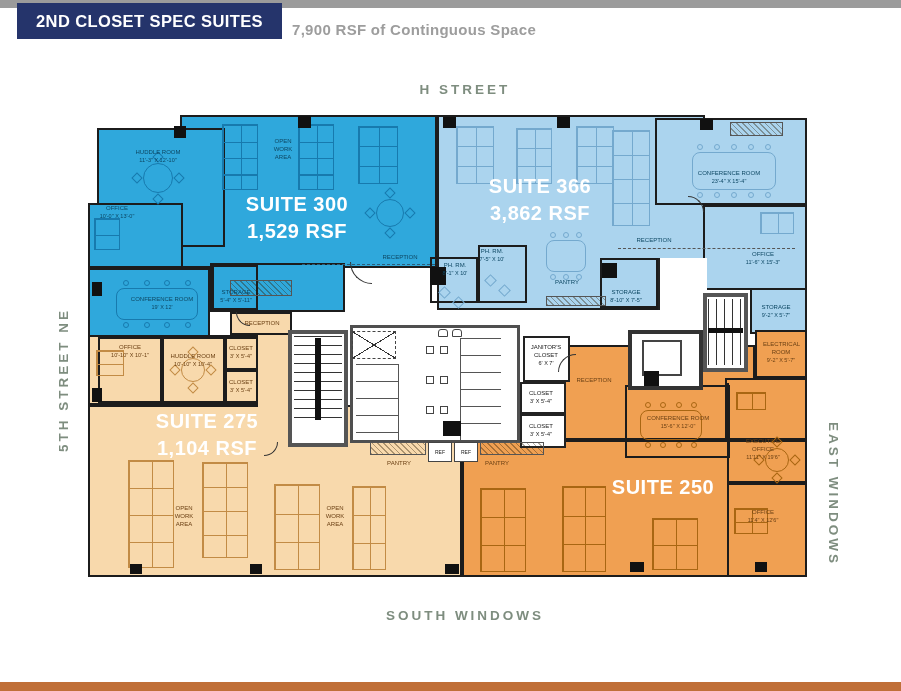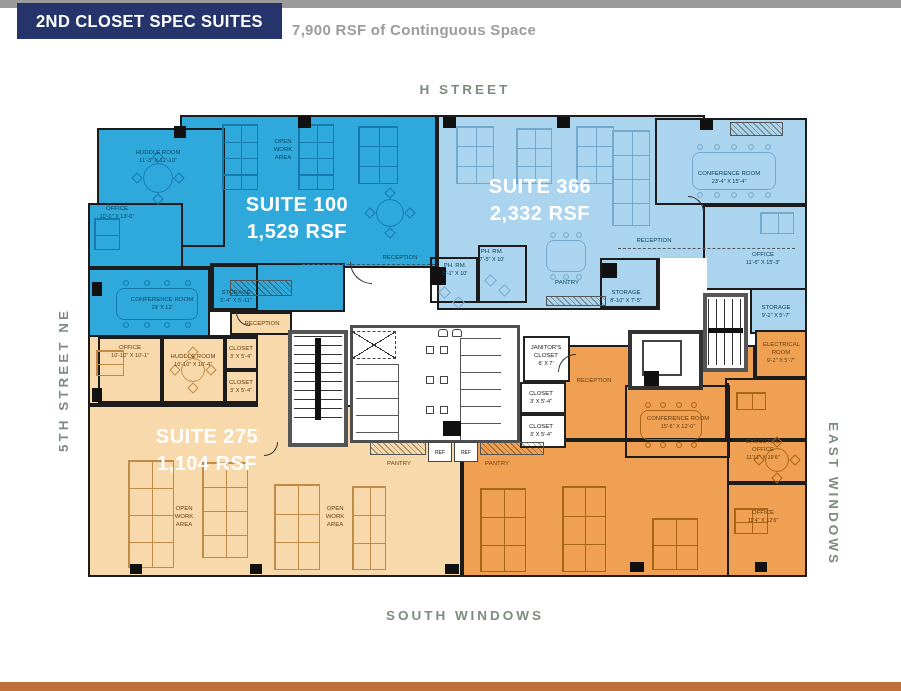--- a/index.html
+++ b/index.html
@@ -130,32 +130,33 @@
     <div class="hatch" style="left:392px;top:330px;width:64px;height:13px"></div>
     <div class="hatch" style="left:642px;top:10px;width:53px;height:14px"></div>
 
     <div class="fx" style="left:340px;top:330px;width:24px;height:20px;z-index:13"></div>
     <div class="fx" style="left:366px;top:330px;width:24px;height:20px;z-index:13"></div>
 
     <div class="dashline" style="left:214px;top:152px;width:133px"></div>
     <div class="dashline" style="left:530px;top:136px;width:177px;border-color:#555"></div>
 
     <div class="suite-title" style="left:209px;top:106px">
-      <span>SUITE 100</span>
+      <span>SUITE 300</span>
       <span>1,529 RSF</span>
     </div>
     <div class="suite-title" style="left:452px;top:88px">
       <span>SUITE 366</span>
-      <span>2,332 RSF</span>
-    </div>
-    <div class="suite-title" style="left:119px;top:338px">
+      <span>3,862 RSF</span>
+    </div>
+    <div class="suite-title" style="left:119px;top:323px">
       <span>SUITE 275</span>
       <span>1,104 RSF</span>
     </div>
     <div class="suite-title" style="left:575px;top:375px">
+      <span>SUITE 250</span>
     </div>
 
     <div class="rlabel lab-cool" style="left:195px;top:38px">
         <span class="nm wrapped">OPEN WORK AREA</span>
       </div>
     <div class="rlabel lab-cool" style="left:70px;top:44px">
         <span class="nm">HUDDLE ROOM</span>
         <span class="dm">11'-3" X 12'-10"</span>
       </div>
     <div class="rlabel lab-cool" style="left:29px;top:100px">

